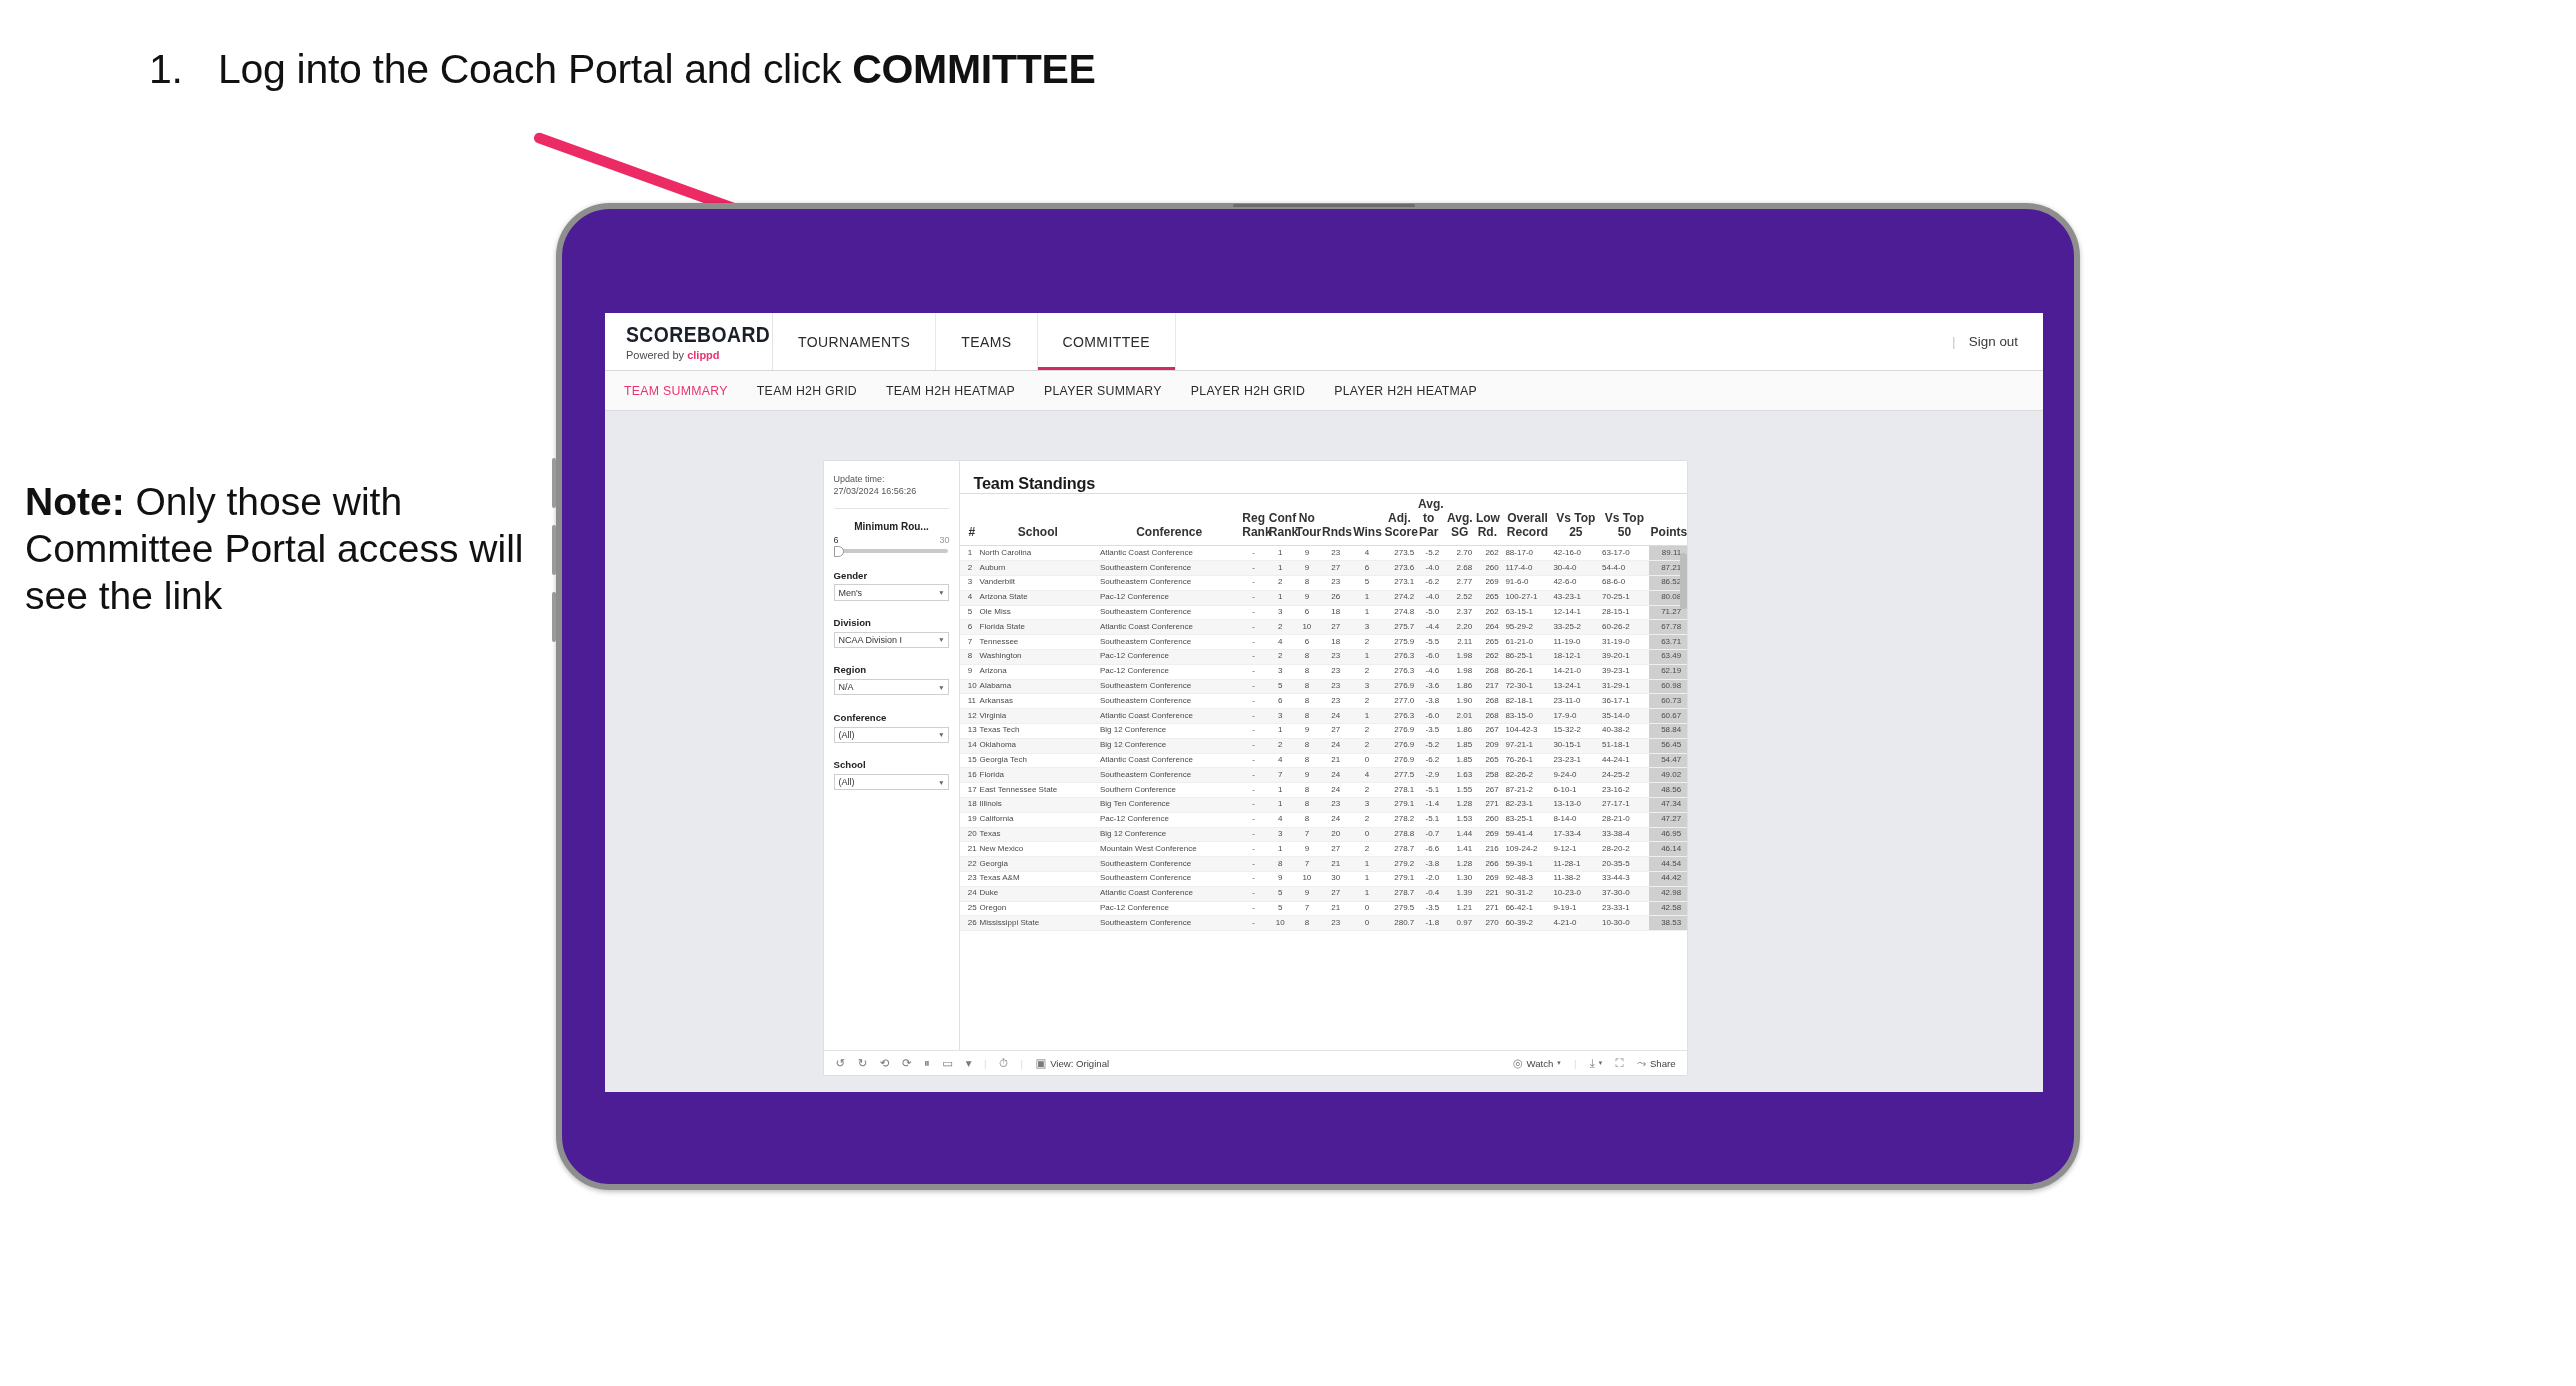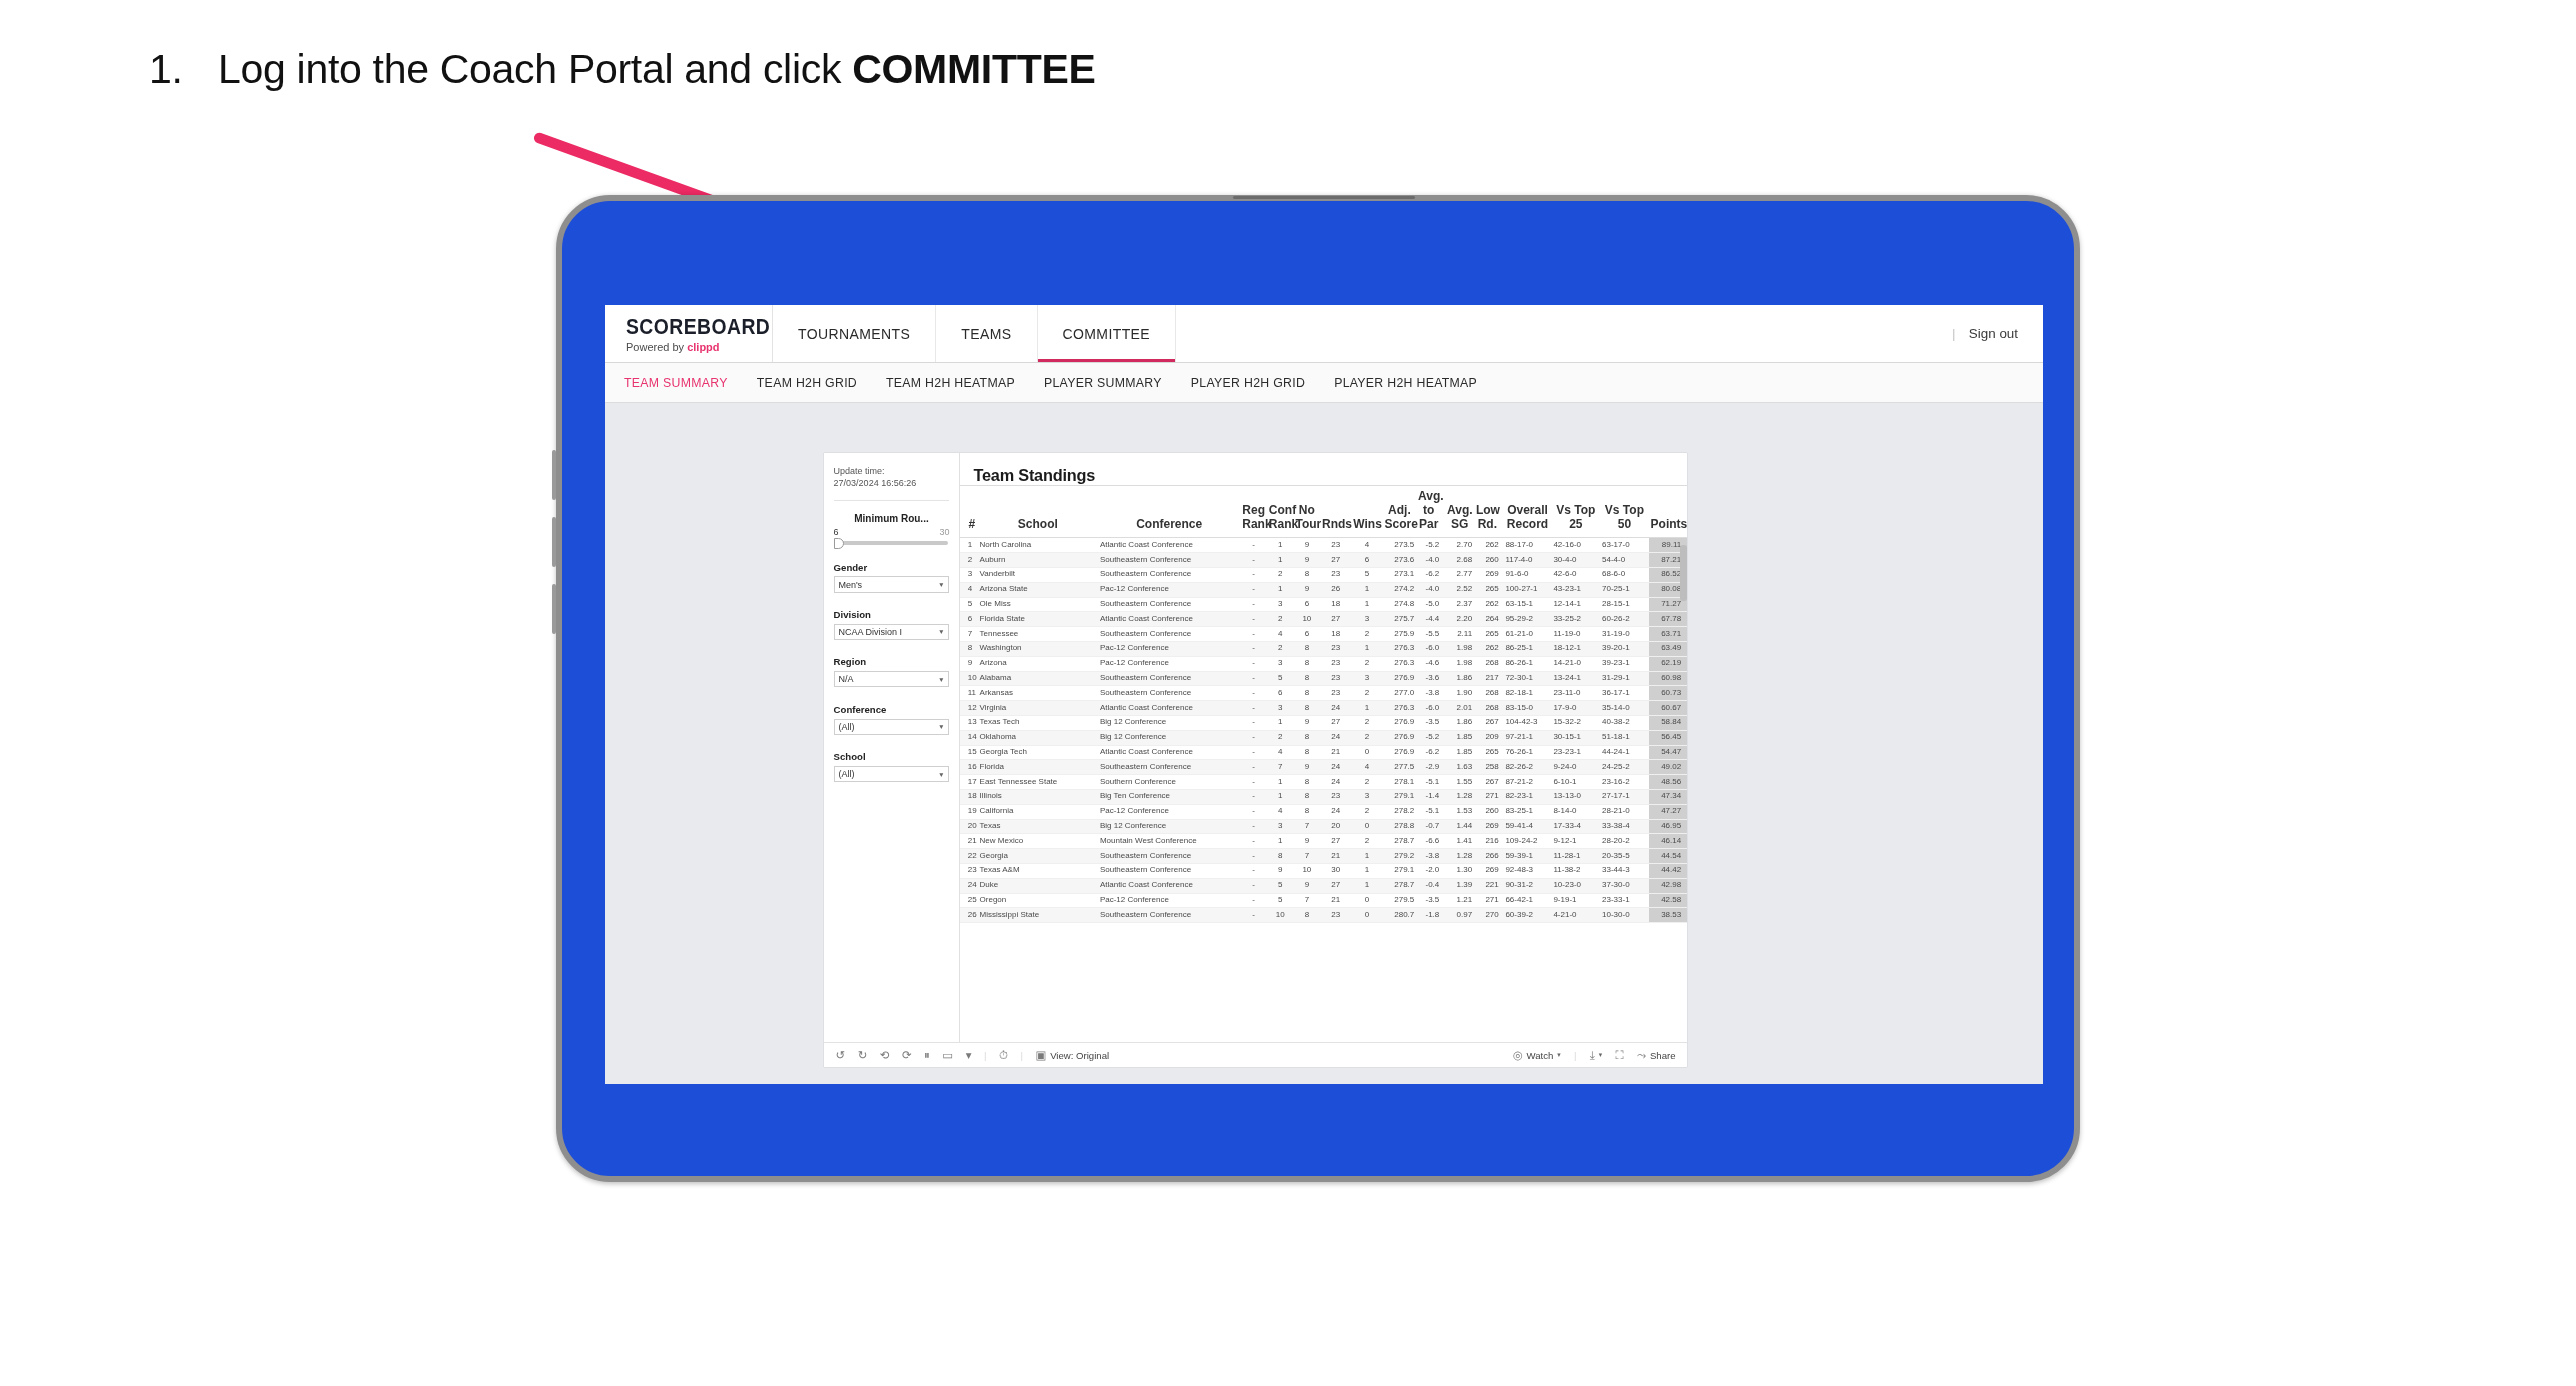--- a/index.html
+++ b/index.html
@@ -26,23 +26,23 @@
     width: 508px;
     font-size: 39px; line-height: 1.2; color: #111;
   }
   .note-label { font-weight: 700; }
 
   
   .arrow-svg { position: absolute; left: 508px; top: 115px; width: 556px; height: 220px; }
 
   
   .tablet {
-    position: absolute; left: 556px; top: 195px;
+    position: absolute; left: 556px; top: 203px;
     width: 1524px; height: 987px;
-    background: #1d4ed8;
+    background: #4c1d95;
     border-radius: 54px;
     border: 6.7px solid #8e8e8e;
     box-shadow: 0 1.9px 4.8px rgba(0,0,0,0.25);
   }
   .tablet-btn {
     position:absolute; left:-10.5px; width:4.8px; background:#9a9a9a; border-radius:1.9px;
   }
   .btn-a { top: 249px; height: 50px; }
   .btn-b { top: 316px; height: 50px; }
   .btn-c { top: 383px; height: 50px; }
@@ -185,20 +185,23 @@
 </style>
 </head>
 <body>
 
 <div class="page">
 
   <div class="step-heading">
     <span class="step-num">1.</span><span>Log into the Coach Portal and click </span><span class="step-strong">COMMITTEE</span>
   </div>
 
+  <div class="note-block">
+    <span class="note-label">Note:</span><span> Only those with Committee Portal access will see the link</span>
+  </div>
 
   <svg class="arrow-svg" viewBox="0 0 580 230">
     <line x1="32" y1="24" x2="470" y2="182" stroke="#ec2a63" stroke-width="11" stroke-linecap="round"></line>
     <polygon points="505,200 440,170 452,150 412,169 440,198 450,178" fill="#ec2a63"></polygon>
     <polygon points="430,140 508,203 418,205" fill="#ec2a63"></polygon>
   </svg>
 
   <div class="tablet">
     <div class="tablet-cam"></div>
     <div class="tablet-btn btn-a"></div>

